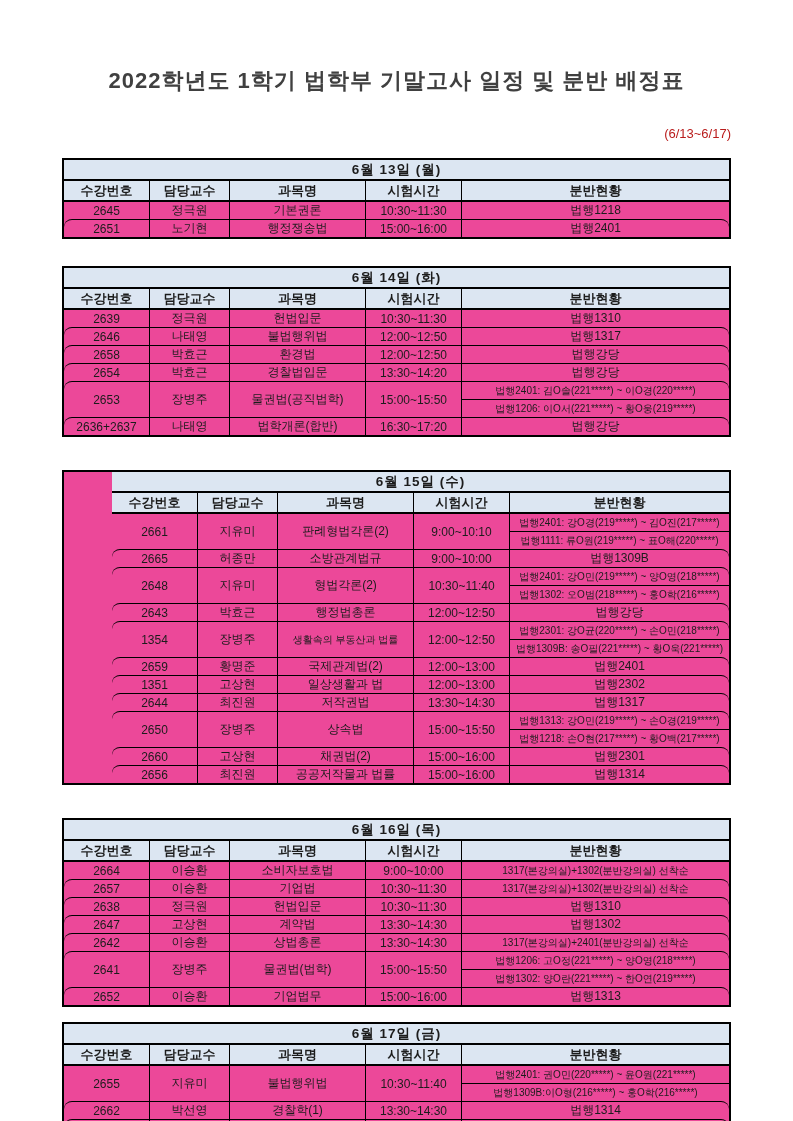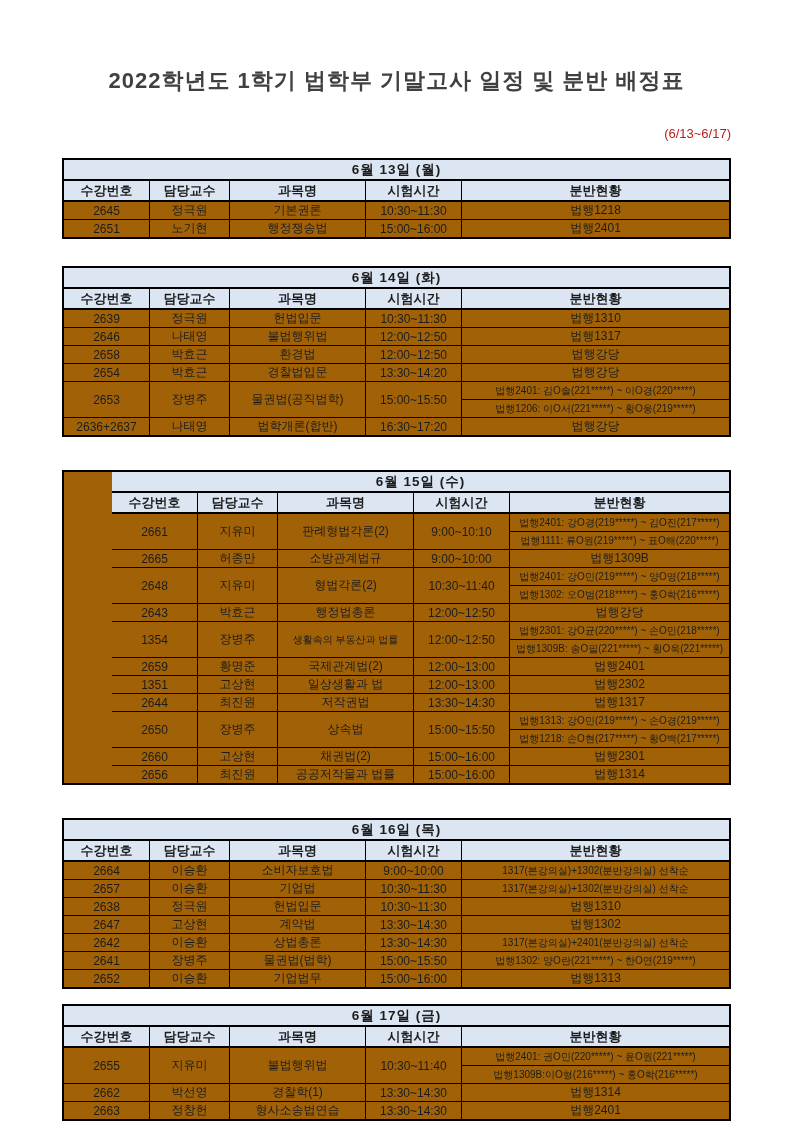--- a/index.html
+++ b/index.html
@@ -21,21 +21,21 @@
   }
   .daterange {
     text-align:right;
     font-size:13px;
     margin-top:30px;
     color:#b91c1c;
   }
   .exam-table {
     border:2px solid #000;
     box-sizing:border-box;
-    background:#a16207;
+    background:#ec4899;
   }
   .exam-table.mt0 { margin-top:17px; }
   .exam-table.mt1 { margin-top:27px; }
   .exam-table.mt2 { margin-top:33px;padding-left:48px; }
   .exam-table.mt3 { margin-top:33px; }
   .exam-table.mt4 { margin-top:15px; }
   .tdate {
     background:#dce6f2;
     text-align:center;
     font-weight:bold;
@@ -51,21 +51,21 @@
     display:grid;
     grid-template-columns:86px 80px 136px 96px 1fr;
   }
   .thead { border-bottom:2px solid #000; }
   .thead .cell {
     background:#dce6f2;
     font-weight:bold;
     font-size:13px;
     height:19px;
   }
-  .drow + .drow { border-top:1px solid #000; }
+  .drow + .drow { border-top:1px solid #000;border-radius:8px; }
   .cell {
     display:flex;
     align-items:center;
     justify-content:center;
     text-align:center;
     font-size:12px;
     min-height:17px;
     box-sizing:border-box;
     white-space:nowrap;
     overflow:hidden;
@@ -353,20 +353,21 @@
           <div class="cell cell-sections">
             <div class="section-line small">1317(본강의실)+2401(분반강의실) 선착순</div>
           </div>
         </div>
         <div class="trow drow">
           <div class="cell">2641</div>
           <div class="cell">장병주</div>
           <div class="cell">물권법(법학)</div>
           <div class="cell">15:00~15:50</div>
           <div class="cell cell-sections">
+            <div class="section-line small">법행1206: 고O정(221*****) ~ 양O영(218*****)</div>
             <div class="section-line small">법행1302: 양O란(221*****) ~ 한O연(219*****)</div>
           </div>
         </div>
         <div class="trow drow">
           <div class="cell">2652</div>
           <div class="cell">이승환</div>
           <div class="cell">기업법무</div>
           <div class="cell">15:00~16:00</div>
           <div class="cell cell-sections">
             <div class="section-line">법행1313</div>

